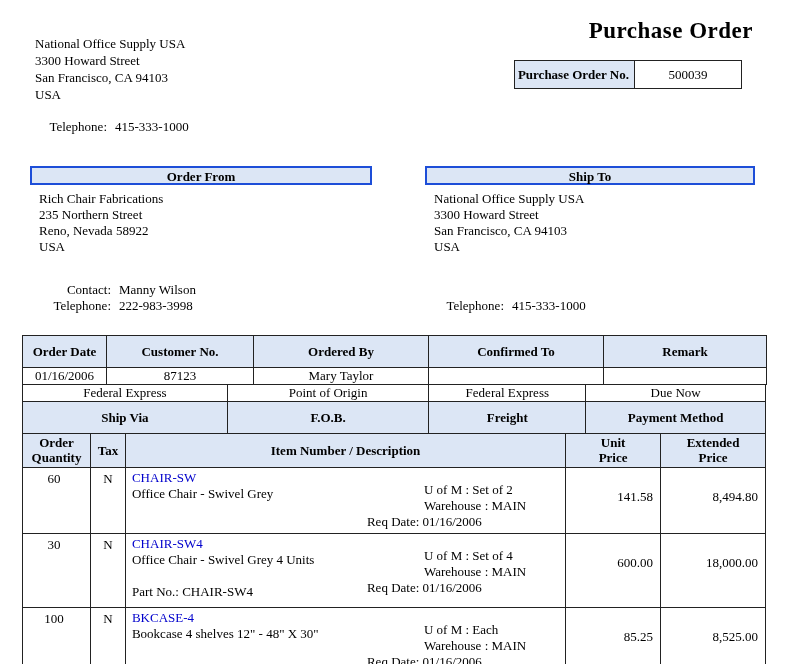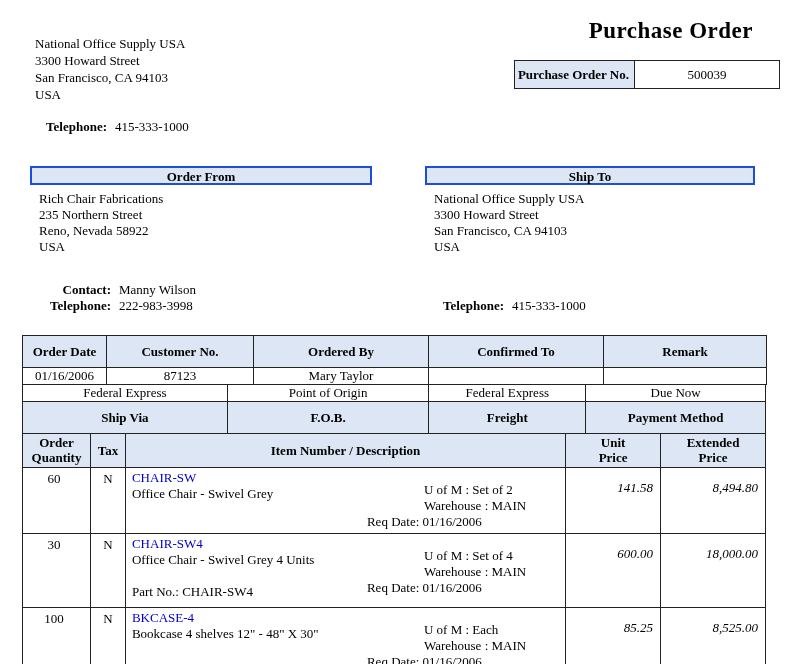--- a/index.html
+++ b/index.html
@@ -7,24 +7,24 @@
   .page {
     width:788px; height:664px; overflow:hidden; position:relative;
     background:#ffffff; color:#000;
     font-family:"Liberation Serif", serif; font-size:13px;
   }
   
   .top-row { display:flex; justify-content:space-between; padding:18px 33px 0 35px; }
   .company-block { padding-top:17px; line-height:17px; }
   .company-block .line { line-height:17px; }
   .phone-row { display:flex; margin-top:15px; }
-  .lbl { font-weight:bold; width:72px; text-align:right; margin-right:8px; white-space:nowrap; }
+  .lbl { font-weight:normal; width:72px; text-align:right; margin-right:8px; white-space:nowrap; }
   .title-col { width:241px; }
   h1.po-title { font-size:23px; font-weight:bold; text-align:right; padding-right:2px; letter-spacing:0.5px; margin-bottom:16px; white-space:nowrap; }
-  table.po-info { border-collapse:collapse; width:266px; table-layout:fixed; }
+  table.po-info { border-collapse:collapse; width:228px; table-layout:fixed; }
   table.po-info td { border:1px solid #222; height:28px; font-size:13px; }
   td.po-lbl { background:#dce6f5; font-weight:bold; text-align:right; padding-right:5px; width:120px; }
   td.po-val { text-align:center; }
   .blue-link { color:#0000cc; text-decoration:none; cursor:pointer; }
   
   .addr-section { display:flex; justify-content:space-between; margin-top:31px; padding:0 33px 0 30px; }
   .addr-col-left  { width:342px; }
   .addr-col-right { width:330px; }
   .sec-header { border:2px solid #1d4ed8; background:#dce6f5; text-align:center; font-weight:bold; height:19px; line-height:17px; }
   .addr-body { padding:6px 0 0 9px; }
@@ -45,21 +45,21 @@
   td.qty-cell { text-align:center; padding:3px 7px 0 2px; }
   td.tax-cell { text-align:center; padding-top:3px; }
   td.desc-cell { padding:2px 4px 2px 6px; }
   .desc-wrap { position:relative; line-height:16px; }
   .mh1 { min-height:61px; } .mh2 { min-height:69px; } .mh3 { min-height:140px; }
   .part-line { margin-top:16px; }
   .part-line:empty { display:none; }
   .meta-block { position:absolute; left:292px; top:12px; width:148px; }
   .meta-block .meta-line { line-height:16px; white-space:nowrap; }
   .req-line { margin-left:-57px; }
-  td.price-cell { text-align:right; padding:12px 7px 0 2px;font-style:italic; }
+  td.price-cell { text-align:right; padding:21px 7px 0 2px; }
 </style>
 </head>
 <body>
 
 <div class="page">
 
   <div class="top-row">
     <div class="company-block">
       <div class="line">National Office Supply USA</div>
       <div class="line">3300 Howard Street</div>

